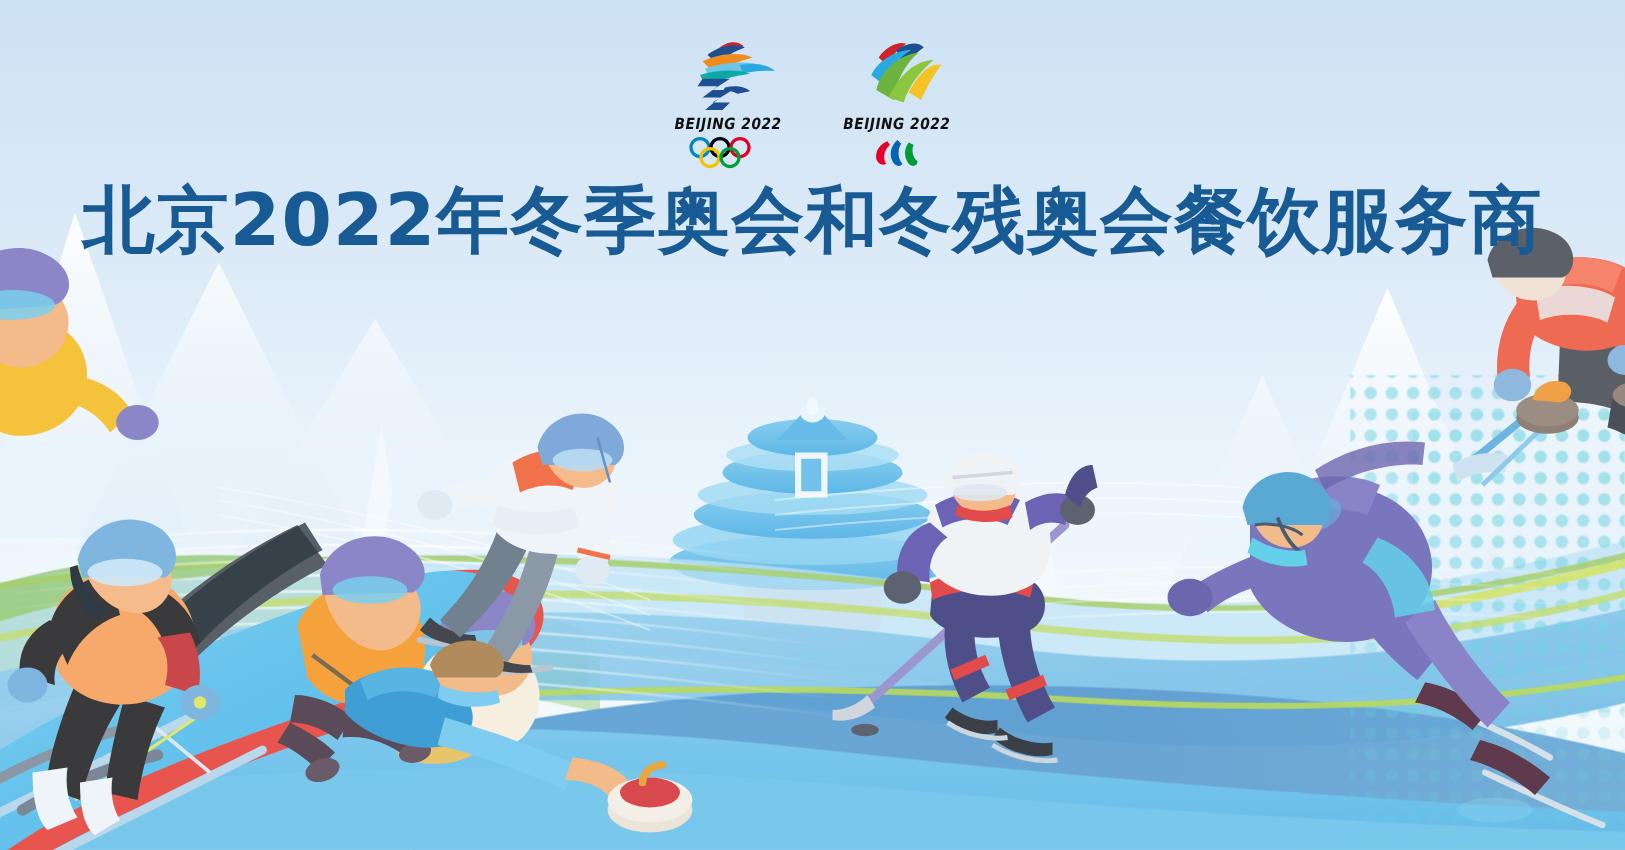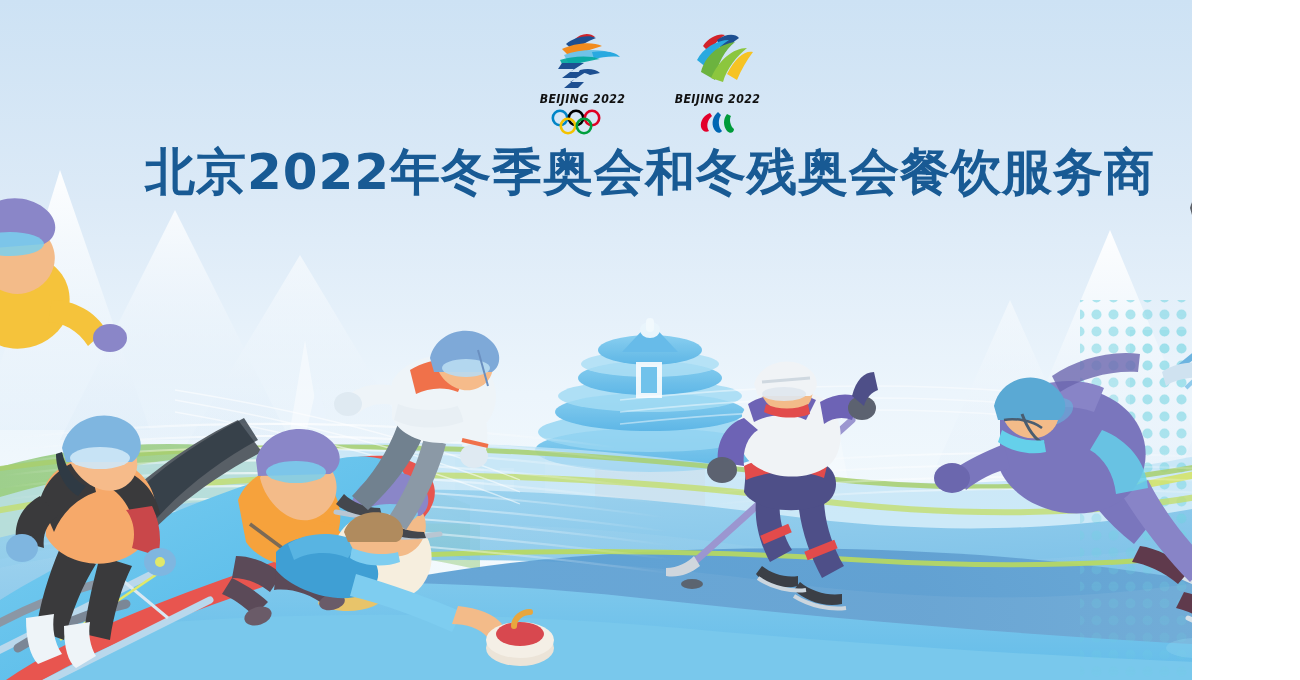--- a/index.html
+++ b/index.html
@@ -1,20 +1,20 @@
 <!DOCTYPE html>
 <html><head>
 <meta charset="utf-8">
 <title>Beijing 2022 Banner</title>
 <style>
   html,body{margin:0;padding:0;background:#ffffff;}
   *{box-sizing:border-box;}
   #banner{
     position:relative;
-    width:1192px;height:680px;
+    width:1300px;height:680px;
     overflow:hidden;
     font-family:"Liberation Sans","DejaVu Sans",sans-serif;
     background:linear-gradient(170deg,#cfe3f4 0%,#d7e8f6 22%,#e3eff9 45%,#eaf4fb 62%,#f1f8fd 78%,#e9f3fb 100%);
   }
   .layer{position:absolute;top:0;left:0;width:1300px;height:680px;}
   .svgfull{display:block;width:1300px;height:680px;}
 
   
   #emblems{
     position:absolute;top:30px;left:0;width:1300px;
@@ -32,21 +32,21 @@
   }
   .emblem-bottom{height:26px;margin-top:3px;}
 
   
   #title{
     position:absolute;top:146px;left:0;width:1300px;
     text-align:center;
     z-index:45;
     font-family:"DejaVu Sans","Liberation Sans",sans-serif;
     font-weight:bold;
-    font-size:50px;
+    font-size:58px;
     letter-spacing:1px;
     color:#185a94;
     line-height:1.05;
     white-space:nowrap;
   }
 </style>
 </head>
 <body>
 
 <div id="banner">

